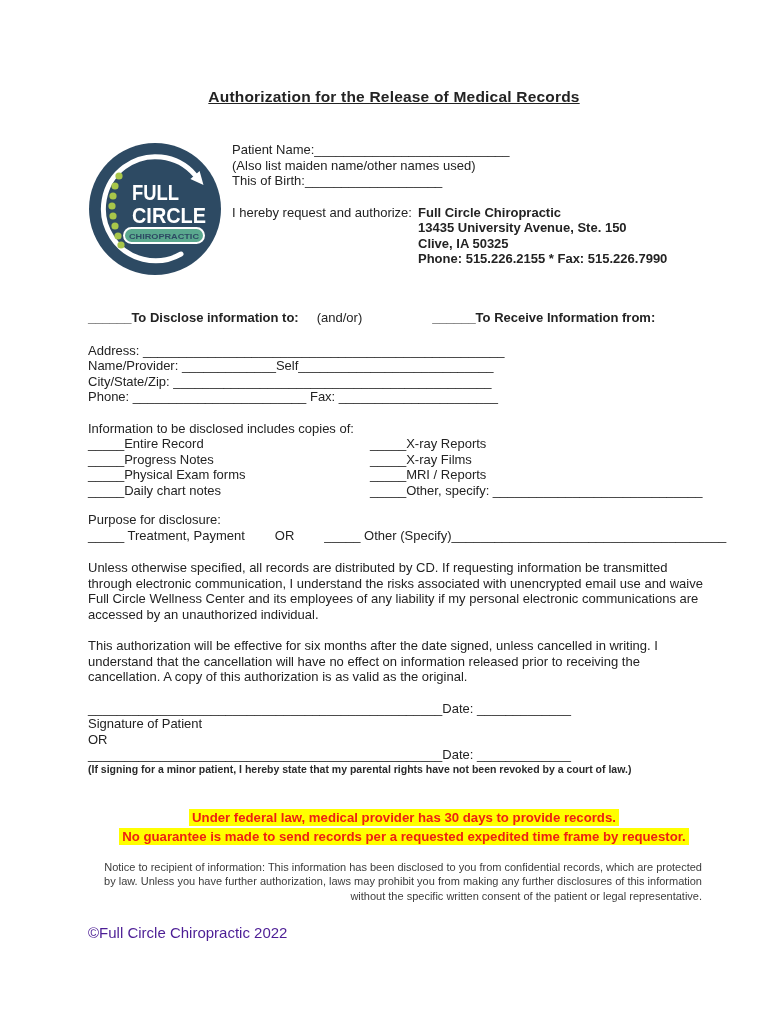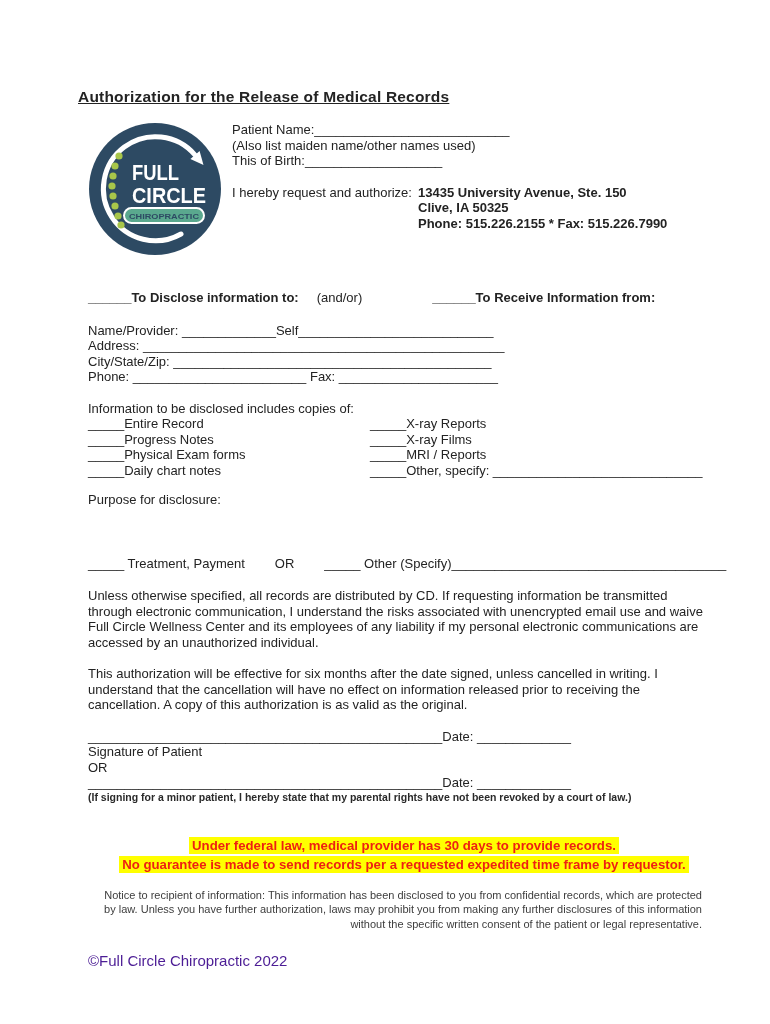--- a/index.html
+++ b/index.html
@@ -4,42 +4,42 @@
 <style>
   html,body{margin:0;padding:0;background:#ffffff;}
   .page{
     width:770px;height:1024px;box-sizing:border-box;
     padding:88px 60px 0 88px;
     font-family:"Liberation Sans",sans-serif;
     font-size:13px;line-height:15.5px;color:#232323;
     background:#ffffff;position:relative;overflow:hidden;
   }
   .title{
-    text-align:left;font-size:15.5px;line-height:18px;font-weight:bold;
-    text-decoration:underline;margin:0 0 16px -10px;letter-spacing:.2px;
+    text-align:center;font-size:15.5px;line-height:18px;font-weight:bold;
+    text-decoration:underline;margin:0 0 36px -10px;letter-spacing:.2px;
   }
   .header-row{display:flex;align-items:flex-start;margin-bottom:34px;}
   .logo-wrap{width:134px;height:134px;flex:0 0 auto;}
   .header-right{margin-left:10px;flex:1 1 auto;}
   .patient-block div{white-space:nowrap;}
   .auth-row{display:flex;margin-top:16px;}
   .auth-lead{width:186px;flex:0 0 auto;}
   .auth-clinic{font-weight:bold;white-space:nowrap;}
   .dir-row{display:flex;margin-bottom:17px;white-space:nowrap;}
   .dir-bold{font-weight:bold;}
   .dir-andor{margin-left:18px;}
   .dir-receive{margin-left:70px;text-align:center;}
   .fields div{white-space:nowrap;}
   .fields{margin-bottom:16px;}
   .disc-head{white-space:nowrap;}
   .disc-row{display:flex;white-space:nowrap;align-items:center;}
   .disc-left{width:282px;flex:0 0 auto;}
   .disc{margin-bottom:14px;}
   .purpose{margin-bottom:17px;}
-  .purpose-row{display:flex;white-space:nowrap;margin-top:48px;}
+  .purpose-row{display:flex;white-space:nowrap;}
   .purpose-or{margin-left:30px;}
   .purpose-other{margin-left:30px;}
   .para{max-width:620px;margin:0 0 16px 0;}
   .sig{margin-bottom:32px;}
   .sig div{white-space:nowrap;}
   .sig-note{font-size:10.5px;line-height:13px;color:#2a2a2a;font-weight:bold;}
   .hl-block{text-align:center;margin:0 0 14px -6px;}
   .hl-line{line-height:19px;}
   .hl-line span{
     background:#ffff00;color:#ee2012;font-weight:bold;font-size:13.2px;
@@ -83,37 +83,38 @@
     </div>
     <div class="header-right">
       <div class="patient-block">
         <div>Patient Name:___________________________</div>
         <div>(Also list maiden name/other names used)</div>
         <div>This of Birth:___________________</div>
       </div>
       <div class="auth-row">
         <span class="auth-lead">I hereby request and authorize:</span>
         <div class="auth-clinic">
+          <div>Full Circle Chiropractic</div>
           <div>13435 University Avenue, Ste. 150</div>
           <div>Clive, IA 50325</div>
           <div>Phone: 515.226.2155 * Fax: 515.226.7990</div>
         </div>
       </div>
     </div>
   </div>
 
   <div class="dir-row">
     <span class="dir-bold">______To Disclose information to:</span>
     <span class="dir-andor">(and/or)</span>
     <span class="dir-bold dir-receive">______To Receive Information from:</span>
   </div>
 
   <div class="fields">
+    <div>Address: __________________________________________________</div>
     <div>Name/Provider: _____________Self___________________________</div>
-    <div>Address: __________________________________________________</div>
     <div>City/State/Zip: ____________________________________________</div>
     <div>Phone: ________________________ Fax: ______________________</div>
   </div>
 
   <div class="disc">
     <div class="disc-head">Information to be disclosed includes copies of:</div>
     <div class="disc-row">
       <span class="disc-left">_____Entire Record</span>
       <span>_____X-ray Reports</span>
     </div>

